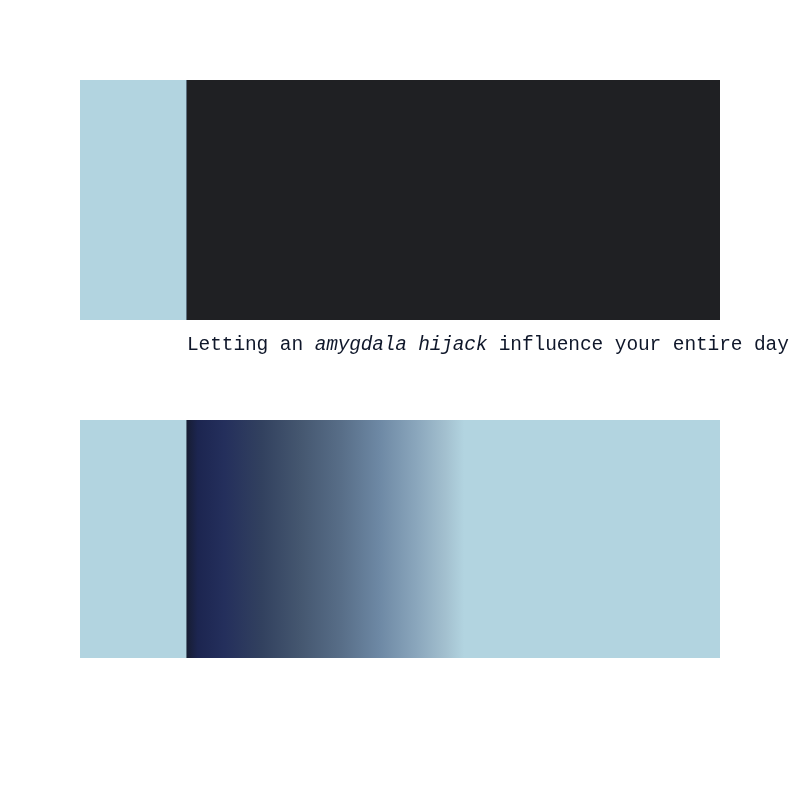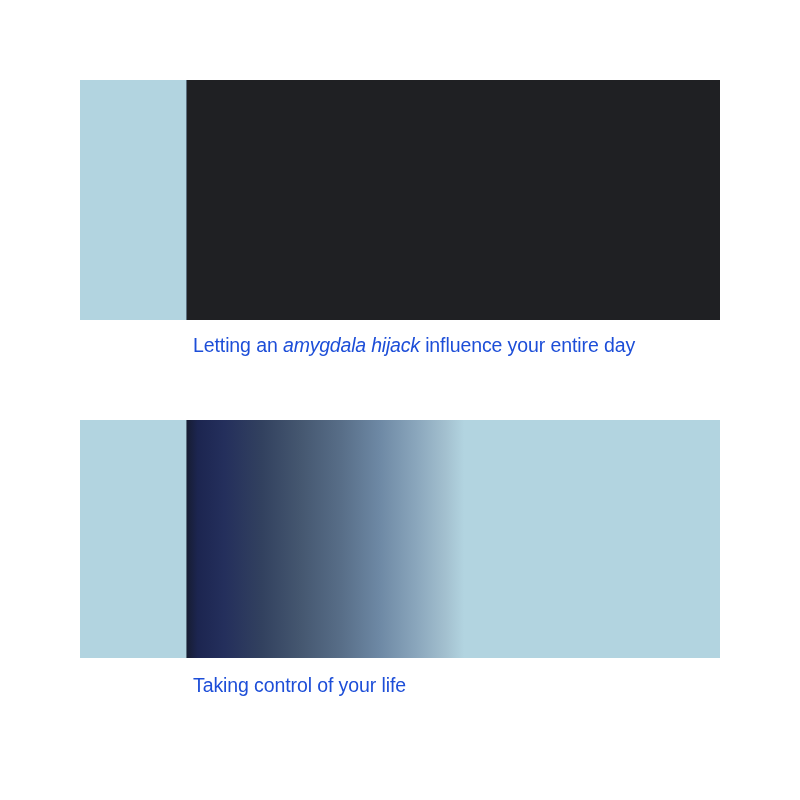--- a/index.html
+++ b/index.html
@@ -87,26 +87,26 @@
     left: 106px;
     top: 0;
     width: 1px;
     height: 100%;
     background: rgba(20,25,45,0.55);
   }
 
   
   .caption {
     position: absolute;
-    left: 193px;
-    font-family: Liberation Sans, sans-serif;
+    left: 187px;
+    font-family: Liberation Mono, monospace;
     font-size: 19.5px;
     line-height: 1;
     letter-spacing: -0.1px;
-    color: #1d4ed8;
+    color: #0f172a;
     white-space: nowrap;
   }
 
   #caption-one { top: 336px; }
   #caption-two { top: 676px; }
 
   .caption em {
     font-style: italic;
     letter-spacing: -0.2px;
   }
@@ -127,17 +127,14 @@
   <div class="caption" id="caption-one">
     <span class="cap-seg">Letting an </span><em>amygdala hijack</em><span class="cap-seg"> influence your entire day</span>
   </div>
 
   <div class="panel" id="panel-two">
     <div class="band-base"></div>
     <div class="edge-line"></div>
     <div id="gradient-block"></div>
   </div>
 
-  <div class="caption" id="caption-two">
-    <span class="cap-seg">Taking control of your life</span>
-  </div>
 
 </div>
 
 </body></html>

